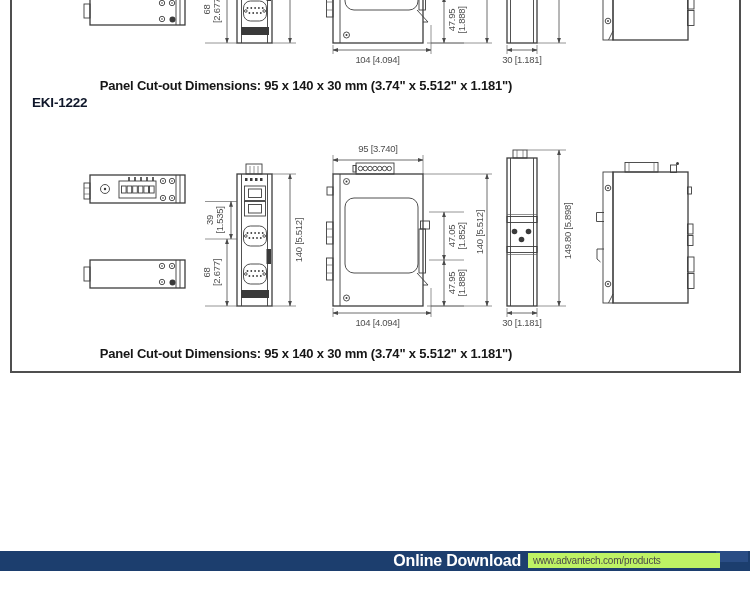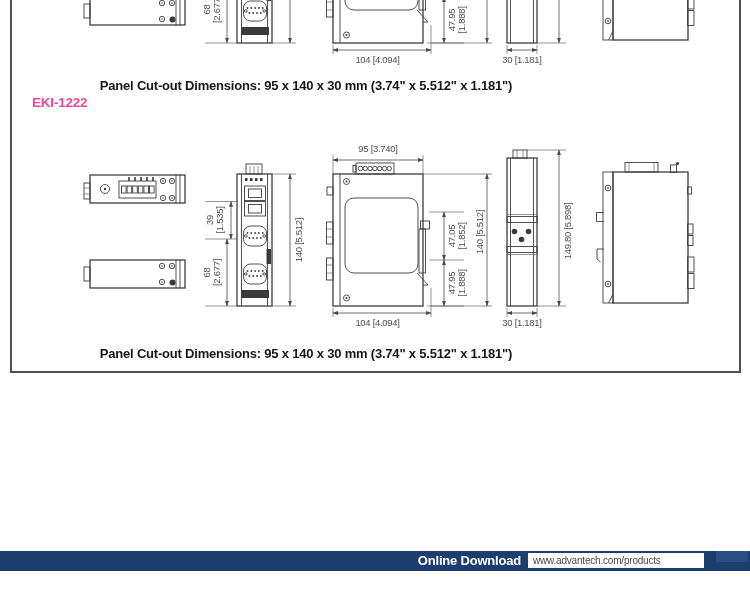--- a/index.html
+++ b/index.html
@@ -8,35 +8,35 @@
   .content-box{position:absolute;left:10px;top:-10px;width:731px;height:383px;
         border:2px solid #4f4f4f;box-sizing:border-box;background:transparent;}
   .drawing{position:absolute;left:0;width:750px;height:192px;overflow:visible;}
   .drawing-partial{top:-123px;}
   .drawing-main{top:140px;}
   .caption{position:absolute;left:0;width:612px;text-align:center;
         font-size:13px;font-weight:bold;color:#161616;letter-spacing:-0.2px;}
   .caption-top{top:78px;}
   .caption-bottom{top:346px;}
   .model-label{position:absolute;left:24px;top:95px;font-size:13.5px;font-weight:bold;
-        color:#ec4899;letter-spacing:-0.2px;padding-left:8px;}
+        color:#0f172a;letter-spacing:-0.2px;padding-left:8px;}
   
   .ol{fill:none;stroke:#3d3d3d;stroke-width:1.3;}
   .dl{fill:none;stroke:#3d3d3d;stroke-width:0.9;}
   .fl{fill:#3a3a3a;stroke:none;}
   .xl{fill:none;stroke:#5a5a5a;stroke-width:0.65;}
   .ml{fill:none;stroke:#4a4a4a;stroke-width:0.8;}
   .dt{font-family:"Liberation Sans",sans-serif;font-size:9.5px;fill:#4f4f4f;
       text-anchor:middle;letter-spacing:-0.3px;}
   
   .footer-bar{position:absolute;left:0;top:551px;width:750px;height:20px;}
   .footer-flag{position:absolute;right:2px;top:0;width:32px;height:11px;background:#2a4d85;}
   .od-label{position:absolute;right:229px;top:0;height:20px;line-height:20px;
-        color:#ffffff;font-size:13px;font-weight:bold;letter-spacing:-0.2px;}
-  .url-box{position:absolute;left:528px;top:2px;width:176px;height:15px;background:#ffffff;
+        color:#ffffff;font-size:16px;font-weight:bold;letter-spacing:-0.2px;}
+  .url-box{position:absolute;left:528px;top:2px;width:192px;height:15px;background:#bef264;
         font-size:10px;color:#4a4a4a;line-height:15px;padding:0 5px;box-sizing:border-box;
         letter-spacing:-0.2px;}
 </style>
 </head>
 <body>
 
 <div class="page">
 
   <div class="content-box"></div>
 

